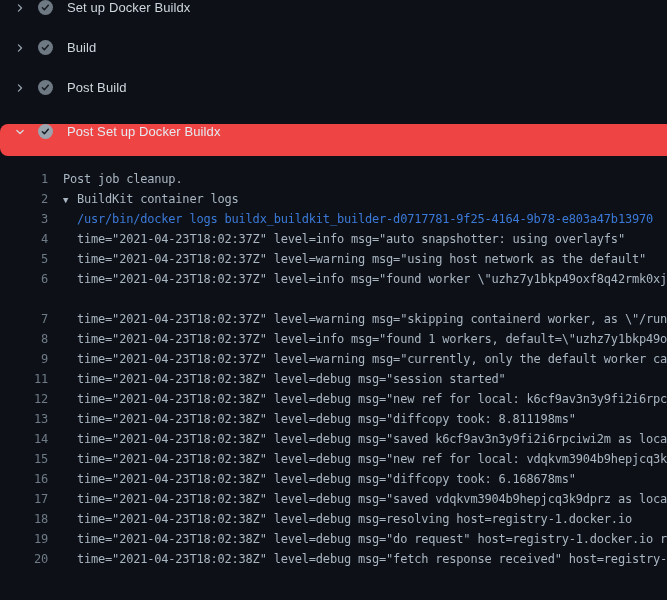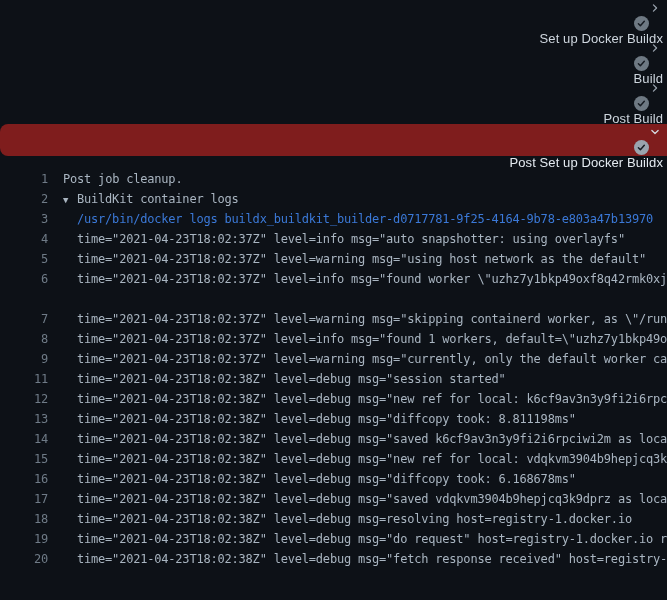--- a/index.html
+++ b/index.html
@@ -6,26 +6,26 @@
   body{
     width:667px;height:600px;overflow:hidden;
     background:#0d1117;
     font-family:"Liberation Sans",sans-serif;
     -webkit-font-smoothing:antialiased;
   }
   .viewer{width:667px;height:600px;overflow:hidden;position:relative;}
 
   
   .step{
-    height:40px;display:flex;align-items:flex-end;
-    padding:0 4px 0 12px;cursor:pointer;box-sizing:border-box;flex-direction:column;
+    height:40px;display:flex;align-items:flex-start;
+    padding:0 4px 0 12px;cursor:pointer;box-sizing:border-box;
   }
   .step.expanded{
     height:32px;margin:4px 0;
-    background:#7f1d1d;border-radius:8px 0 0 8px;
+    background:#ef4444;border-radius:8px 0 0 8px;
   }
   .chev{
     width:16px;height:16px;flex:none;display:flex;align-items:center;justify-content:center;
     color:#99a3ad;
   }
   .step.expanded .chev{color:#d5dbe1;}
   .check{
     width:15px;height:15px;flex:none;border-radius:50%;
     background:#6e7983;margin:0 14px 0 10px;
     display:flex;align-items:center;justify-content:center;

